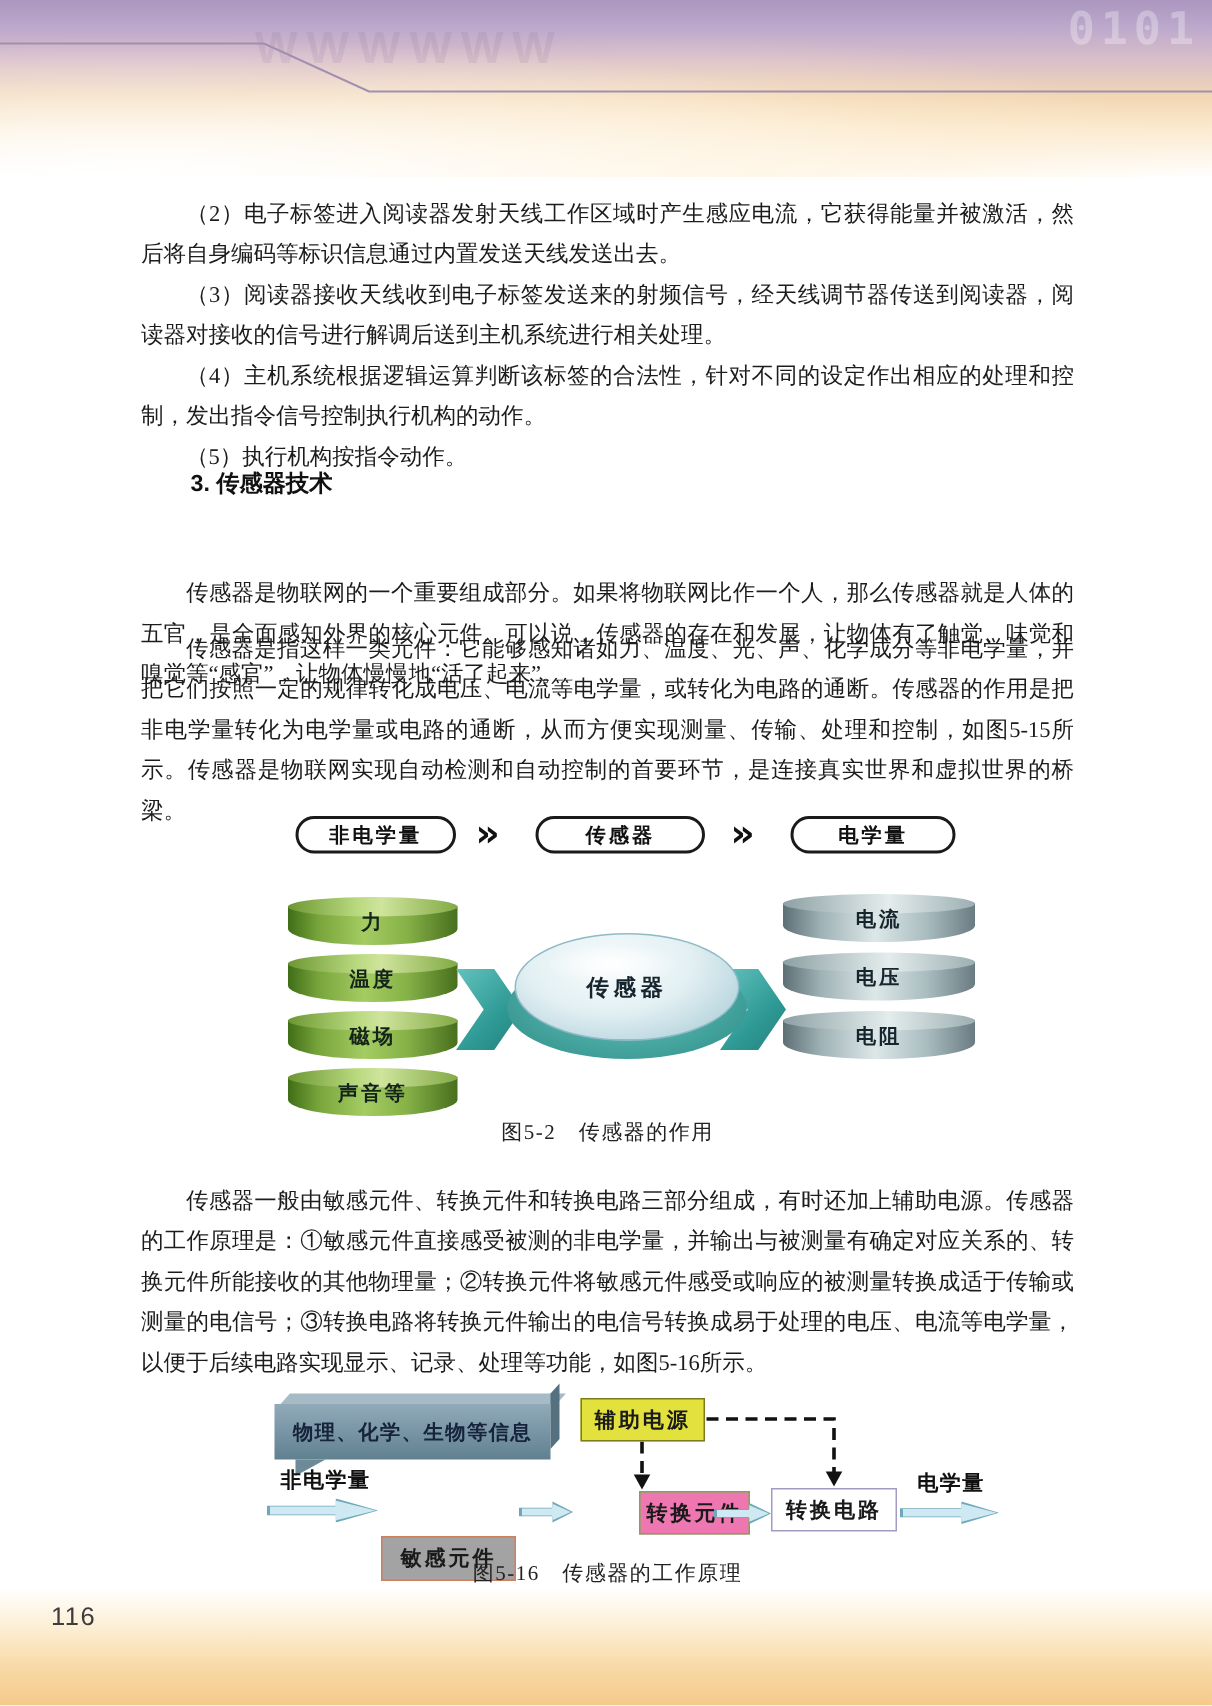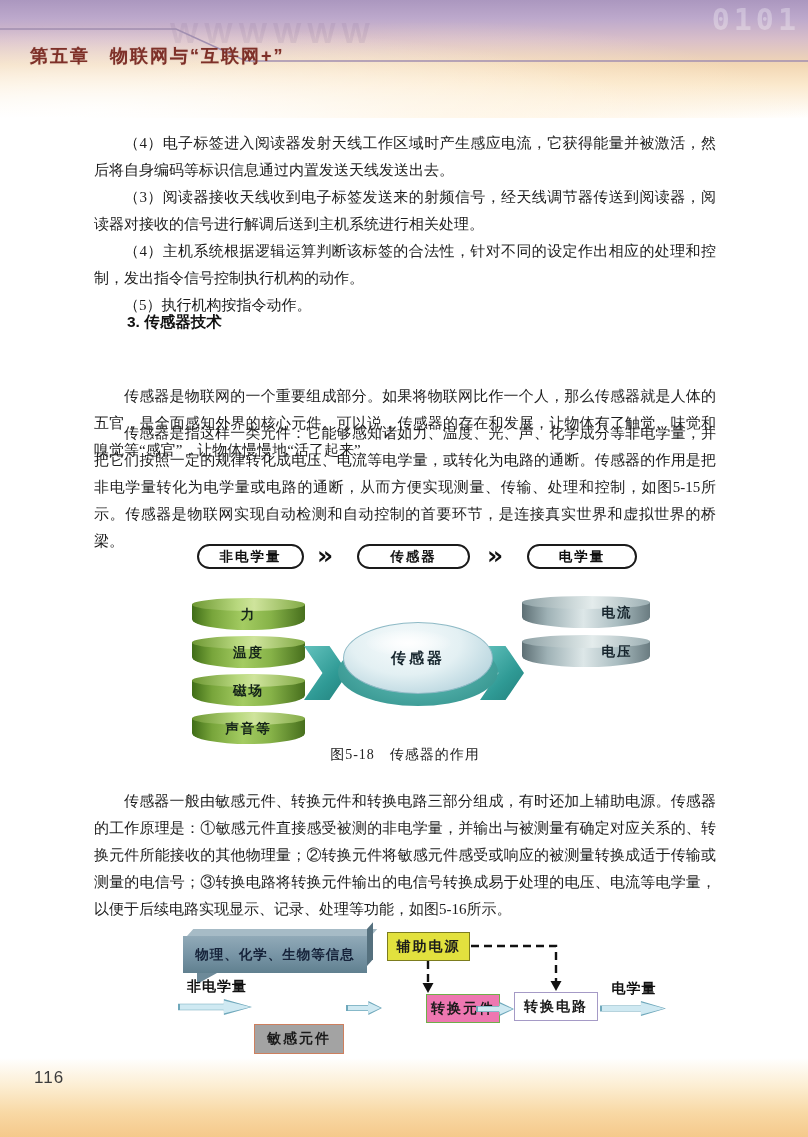--- a/index.html
+++ b/index.html
@@ -49,21 +49,21 @@
   .cyl .body { position:absolute; left:0; top:6px; width:100%; height:26px;
     border-radius:0 0 50% 50% / 0 0 11px 11px; }
   .cyl .top { position:absolute; left:0; top:0; width:100%; height:13px; border-radius:50%; }
   .cyl .lbl { position:absolute; left:0; top:8px; width:100%; text-align:center; font-size:13.5px;
     font-weight:bold; color:#15241a; letter-spacing:2px; }
   .cyl.green .body { background:linear-gradient(90deg,#3f6d17 0%, #78a53b 18%, #a4cc62 45%, #86b248 70%, #476f1d 100%); }
   .cyl.green .top { background:linear-gradient(90deg,#6d9733 0%, #b8d87e 40%, #cfe49c 55%, #82aa46 100%); }
   .cyl.gray { width:128px; }
   .cyl.gray .body { background:linear-gradient(90deg,#5d6f74 0%, #9fb2b6 20%, #dde7e8 48%, #a9bcc0 75%, #6a7c81 100%); }
   .cyl.gray .top { background:linear-gradient(90deg,#8da0a4 0%, #cdd9da 40%, #e4ecec 55%, #9cafb3 100%); }
-  .cyl.gray .lbl { color:#16242c;margin-left:31px; }
+  .cyl.gray .lbl { color:#16242c; }
 
   .lens { position:absolute; left:150px; top:82px; width:160px; height:84px; }
   .lens-rim { position:absolute; left:0; top:16px; width:160px; height:68px; border-radius:50%;
     background:radial-gradient(ellipse at 50% 30%, #8fd0cb 0%, #4aa8a2 55%, #2c8b86 100%); }
   .lens-top { position:absolute; left:5px; top:0; width:150px; height:72px; border-radius:50%;
     background:radial-gradient(ellipse at 42% 28%, #f7fbfc 0%, #e3f0f3 45%, #b3d2dc 85%, #9cc2cf 100%);
     border:1px solid #8fbac6; display:flex; align-items:center; justify-content:center; }
   .lens-hi { position:absolute; left:22px; top:7px; width:85px; height:26px; border-radius:50%;
     background:radial-gradient(ellipse, rgba(255,255,255,.95), rgba(255,255,255,0) 75%); }
   .lens-label { font-size:15px; font-weight:bold; color:#17262e; letter-spacing:3px; position:relative; }
@@ -110,25 +110,24 @@
 <body>
 
 <div class="page">
 
   <div class="header-band">
     <div class="header-www">WWWWWW</div>
     <div class="header-digits">0101</div>
     <svg class="header-line" viewBox="0 0 808 118">
       <polyline points="0,29 176,29 246,61 808,61" fill="none" stroke="#a18fb0" stroke-width="1.4"></polyline>
     </svg>
-    <div class="chapter-title">第五章　物联网与“互联网+”</div>
   </div>
 
   <div class="textblock" style="top:130px;">
-    <p>（4）电子标签进入阅读器发射天线工作区域时产生感应电流，它获得能量并被激活，然后将自身编码等标识信息通过内置发送天线发送出去。</p>
+    <p>（2）电子标签进入阅读器发射天线工作区域时产生感应电流，它获得能量并被激活，然后将自身编码等标识信息通过内置发送天线发送出去。</p>
     <p>（3）阅读器接收天线收到电子标签发送来的射频信号，经天线调节器传送到阅读器，阅读器对接收的信号进行解调后送到主机系统进行相关处理。</p>
     <p>（4）主机系统根据逻辑运算判断该标签的合法性，针对不同的设定作出相应的处理和控制，发出指令信号控制执行机构的动作。</p>
     <p>（5）执行机构按指令动作。</p>
   </div>
 
   <div class="section-heading" style="top:312px;">3. 传感器技术</div>
 
   <div class="textblock" style="top:339px;margin-top:44px;">
     <p>传感器是物联网的一个重要组成部分。如果将物联网比作一个人，那么传感器就是人体的五官，是全面感知外界的核心元件。可以说，传感器的存在和发展，让物体有了触觉、味觉和嗅觉等“感官”，让物体慢慢地“活了起来”。</p>
   </div>
@@ -186,23 +185,28 @@
     <div class="cyl gray" style="left:334px; top:56px;">
       <div class="body"></div>
         <div class="top"></div>
         <span class="lbl">电流</span>
     </div>
     <div class="cyl gray" style="left:334px; top:95px;">
       <div class="body"></div>
         <div class="top"></div>
         <span class="lbl">电压</span>
     </div>
-  </div>
-
-  <div class="fig-caption" style="top:746px;">图5-18　传感器的作用</div>
+    <div class="cyl gray" style="left:334px; top:134px;">
+      <div class="body"></div>
+        <div class="top"></div>
+        <span class="lbl">电阻</span>
+    </div>
+  </div>
+
+  <div class="fig-caption" style="top:746px;">图5-2　传感器的作用</div>
 
   <div class="textblock" style="top:788px;">
     <p>传感器一般由敏感元件、转换元件和转换电路三部分组成，有时还加上辅助电源。传感器的工作原理是：①敏感元件直接感受被测的非电学量，并输出与被测量有确定对应关系的、转换元件所能接收的其他物理量；②转换元件将敏感元件感受或响应的被测量转换成适于传输或测量的电信号；③转换电路将转换元件输出的电信号转换成易于处理的电压、电流等电学量，以便于后续电路实现显示、记录、处理等功能，如图5-16所示。</p>
   </div>
 
   <div class="fig16">
 
     <svg class="dashed-svg" viewBox="0 0 500 104">
       <line x1="258" y1="33" x2="258" y2="56" stroke="#111" stroke-width="2.4" stroke-dasharray="8,5"></line>
       <polygon points="252.5,55 263.5,55 258,65" fill="#111"></polygon>
@@ -226,19 +230,20 @@
     <div class="barrow a2"></div>
 
     <div class="fbox transduce">转换元件</div>
     <div class="barrow a3"></div>
 
     <div class="fbox circuit">转换电路</div>
     <div class="flabel outq">电学量</div>
     <div class="barrow a4"></div>
   </div>
 
+  <div class="fig-caption" style="top:1040px;">图5-16　传感器的工作原理</div>
 
   <div class="footer-band">
     
   </div>
   <div class="page-number">116</div>
 
 </div>
 
 </body></html>

